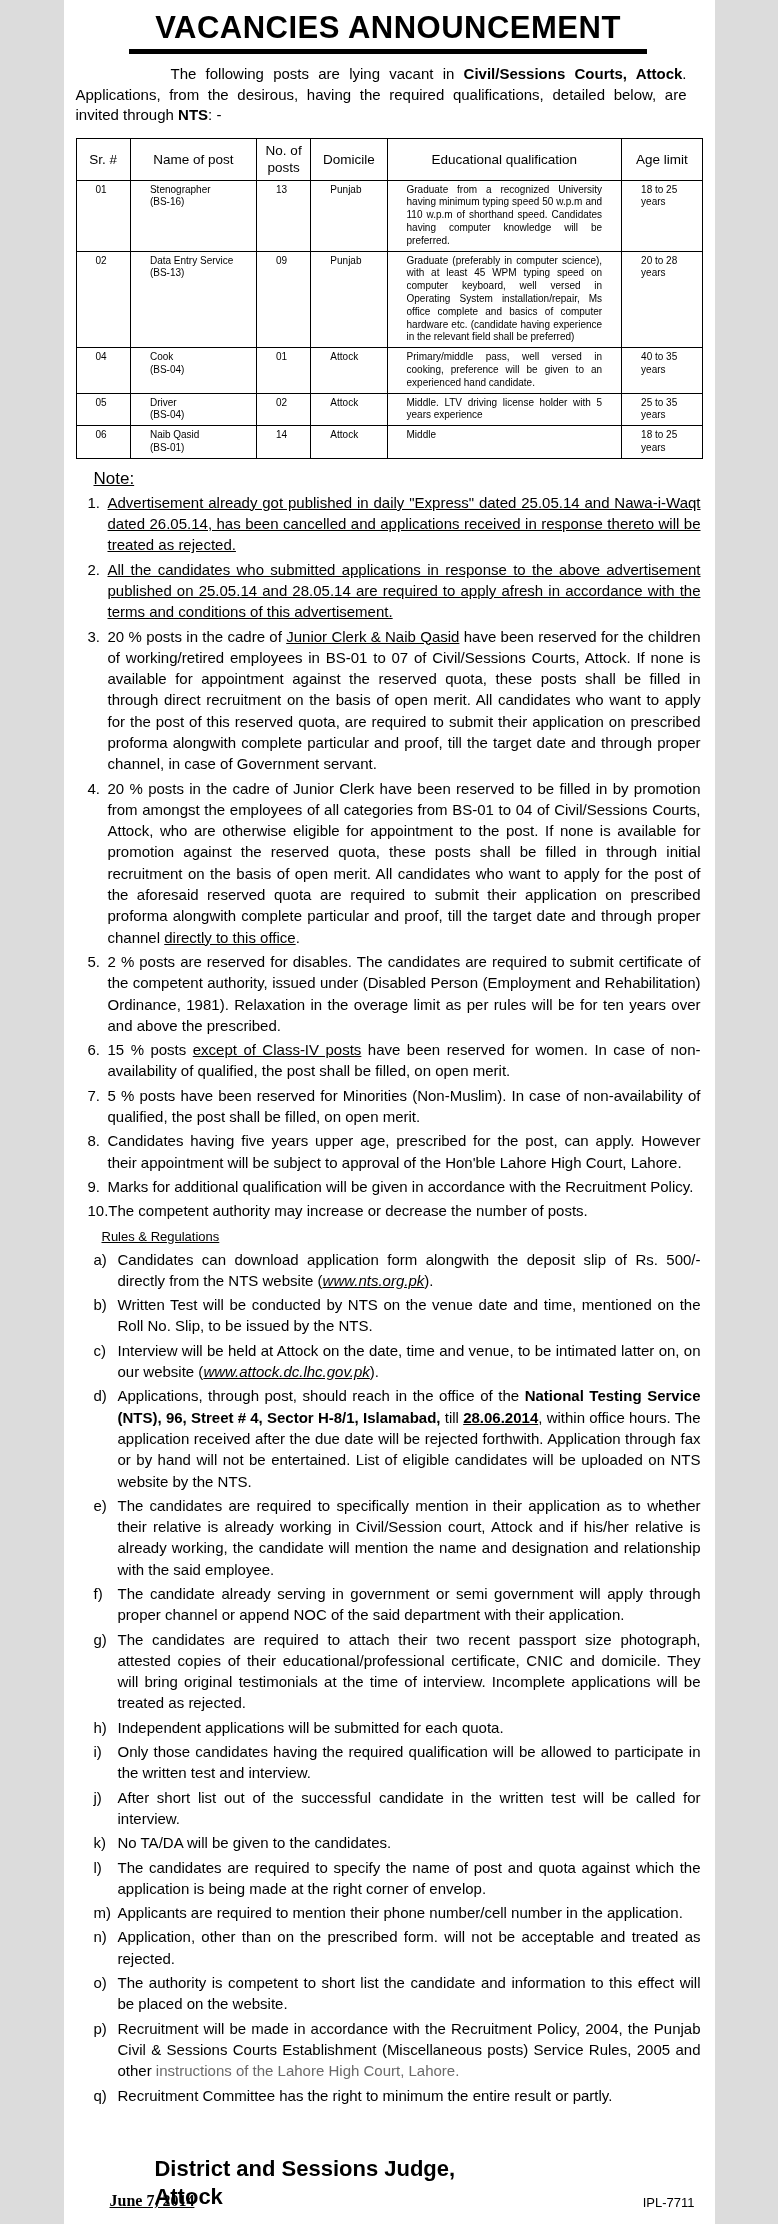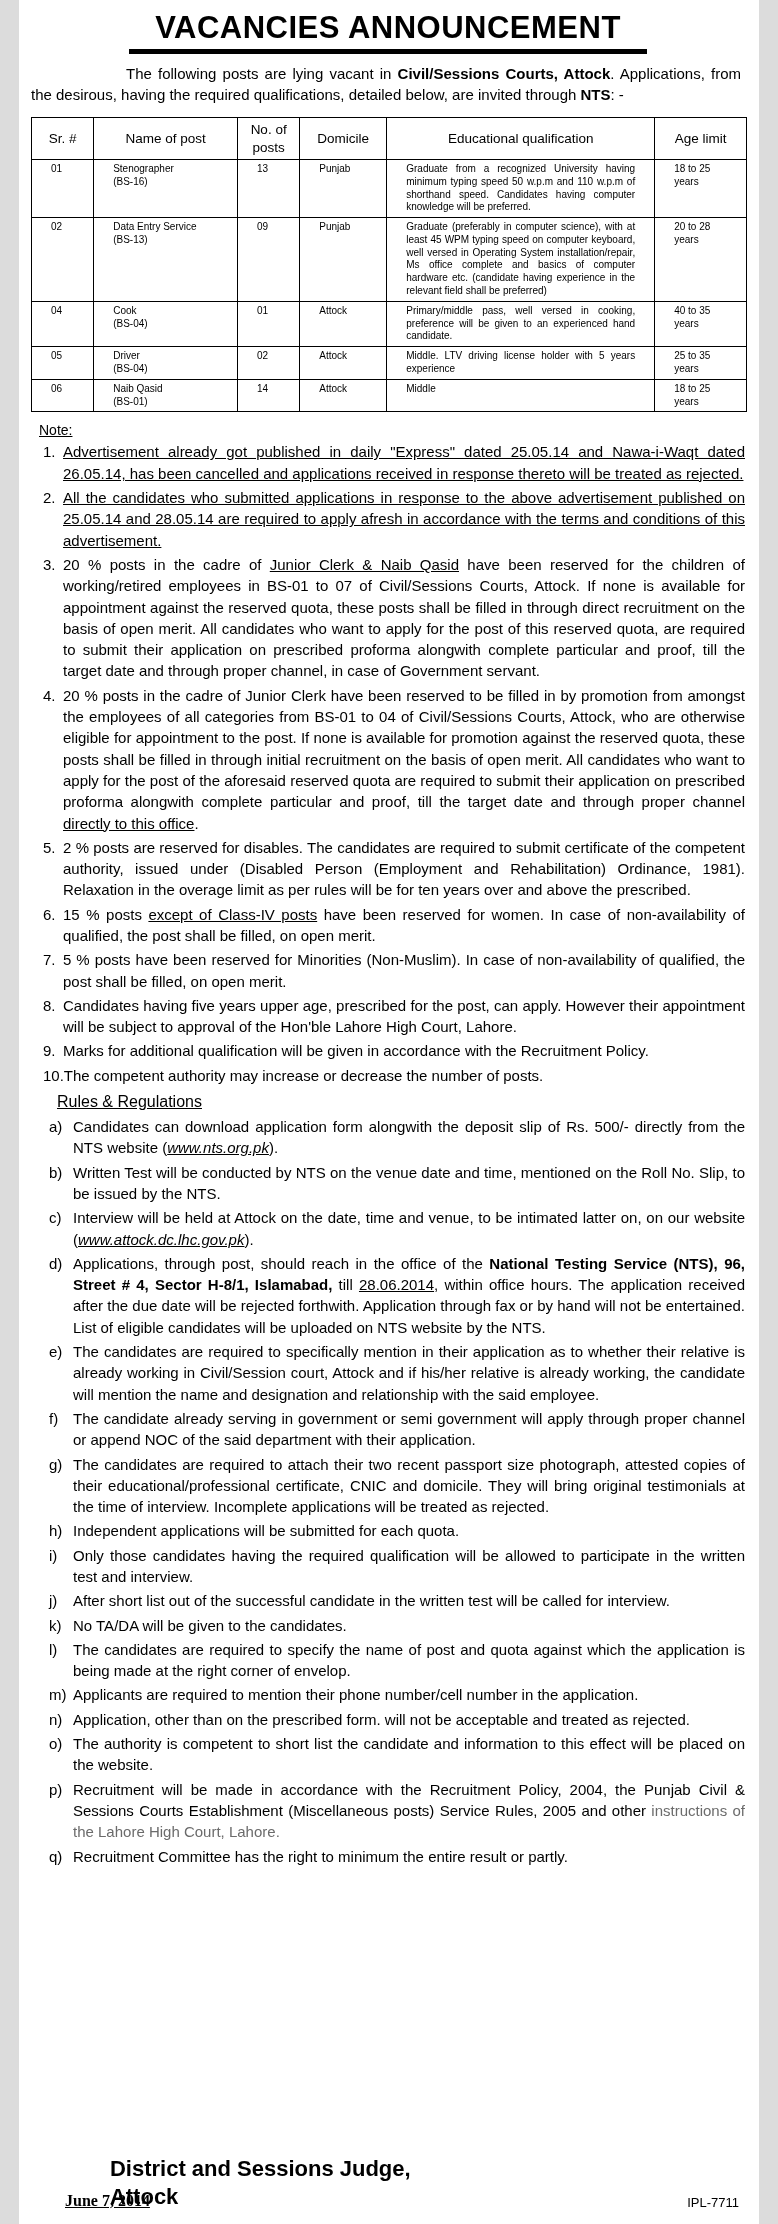--- a/index.html
+++ b/index.html
@@ -1,17 +1,17 @@
 <!DOCTYPE html>
 <html><head>
 <meta charset="utf-8">
 <style>
   html, body { margin: 0; padding: 0; background: #dcdcdc; }
   .page {
-    width: 740px;
+    width: 651px;
     min-height: 2224px;
     margin: 0 auto;
     background: #ffffff;
     color: #000;
     font-family: "Liberation Sans", sans-serif;
     box-sizing: border-box;
     padding: 8px 12px 12px 10px;
     display: flex;
     flex-direction: column;
   }
@@ -23,26 +23,26 @@
     letter-spacing: 0.5px;
     border-bottom: 5px solid #000;
     padding: 0 26px 3px 26px;
     white-space: nowrap;
   }
   .intro {
     font-size: 15px;
     line-height: 1.38;
     text-align: justify;
     text-indent: 95px;
-    margin: 0 6px 10px 2px;
+    margin: 0 16px 10px 2px;
   }
   .b  { font-weight: bold; }
   .u  { text-decoration: underline; }
   .iu { font-style: italic; text-decoration: underline; }
-  .bu { font-weight: normal; text-decoration: underline; }
+  .bu { font-weight: bold; text-decoration: underline; }
 
   table.vac {
     border-collapse: collapse;
     margin: 2px 0 8px 2px;
     table-layout: fixed;
   }
   table.vac th, table.vac td {
     border: 1.5px solid #000;
     vertical-align: top;
     padding: 3px 19px;
@@ -53,26 +53,26 @@
   table.vac th {
     font-weight: normal;
     text-align: center;
     vertical-align: middle;
     font-size: 13.5px;
     padding: 3px 2px;
   }
   td.qual { text-align: justify; font-size: 12.5px; }
 
   .sec-head {
-    font-size: 14px;
+    font-size: 17px;
     text-decoration: underline;
-    margin: 2px 0 3px 10px;
+    margin: 2px 0 3px 20px;
   }
   .rules-head {
-    font-size: 16px;
+    font-size: 13px;
     text-decoration: underline;
     margin: 4px 0 5px 28px;
   }
   .item {
     display: flex;
     font-size: 15px;
     line-height: 1.42;
     margin-bottom: 3px;
   }
   .item .num {

